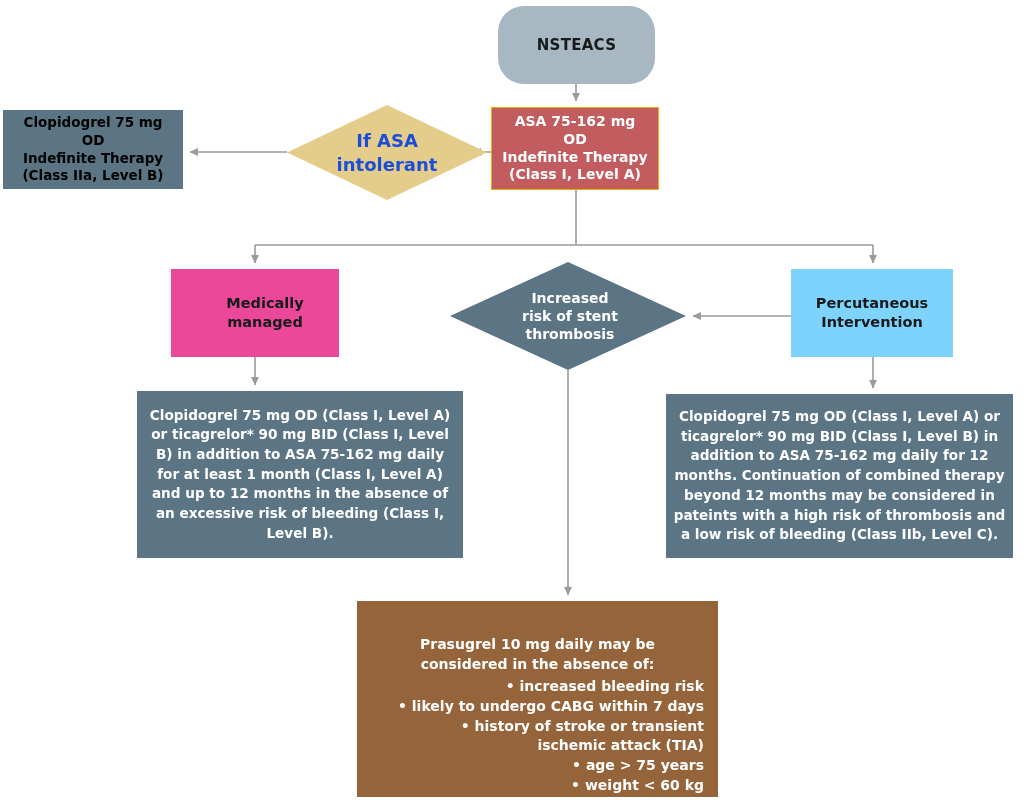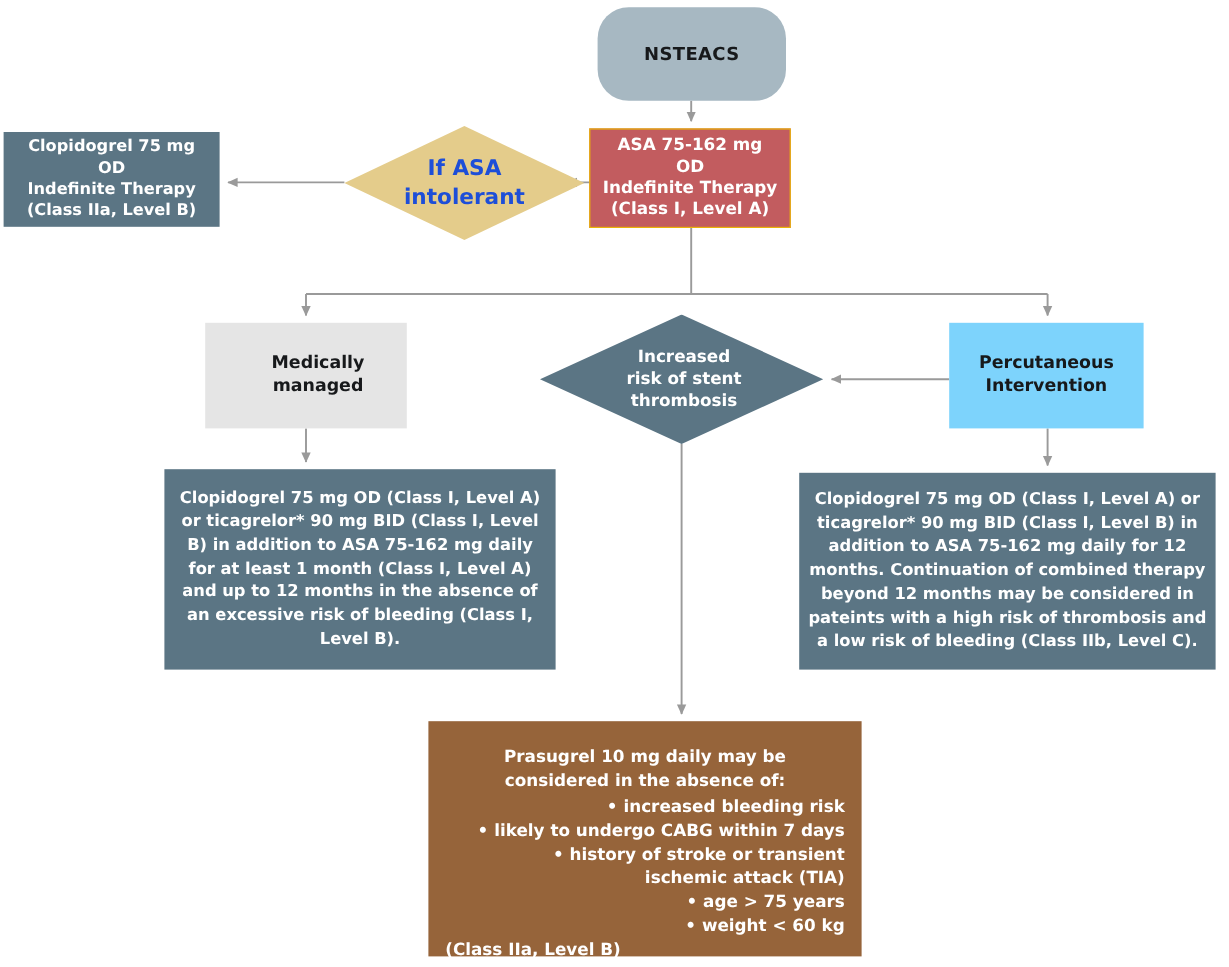--- a/index.html
+++ b/index.html
@@ -57,21 +57,21 @@
     color: #ffffff;
     font-size: 14px;
     line-height: 1.28;
   }
 
   
   #node-clopi-left {
     left: 3px; top: 110px;
     width: 180px; height: 79px;
     background: #5b7584;
-    color: #ffffff;
+    color: #000000;
     font-size: 13.5px;
     line-height: 1.3;
   }
 
   
   .diamond {
     position: absolute;
     z-index: 5;
   }
   .diamond .shape {
@@ -108,21 +108,21 @@
     font-size: 14px;
     line-height: 1.3;
     padding-left: 4px;
     box-sizing: border-box;
   }
 
   
   #node-medically {
     left: 171px; top: 269px;
     width: 168px; height: 88px;
-    background: #e5e5e5;
+    background: #ec4899;
     color: #17191b;
     font-size: 14.5px;
     line-height: 1.3;
     padding-left: 20px;
   }
   #node-pci {
     left: 791px; top: 269px;
     width: 162px; height: 88px;
     background: #7dd3fc;
     color: #17191b;
@@ -151,21 +151,21 @@
   
   #node-prasugrel {
     left: 357px; top: 601px;
     width: 361px; height: 196px;
     background: #96643a;
     color: #ffffff;
     font-size: 14px;
     line-height: 1.42;
     align-items: flex-start;
     justify-content: center;
-    padding-top: 21px;
+    padding-top: 34px;
   }
   #node-prasugrel .head {
     text-align: center;
     font-weight: bold;
     white-space: pre-line;
   }
   #node-prasugrel .bullets {
     margin-top: 2px;
     text-align: right;
     font-weight: bold;

